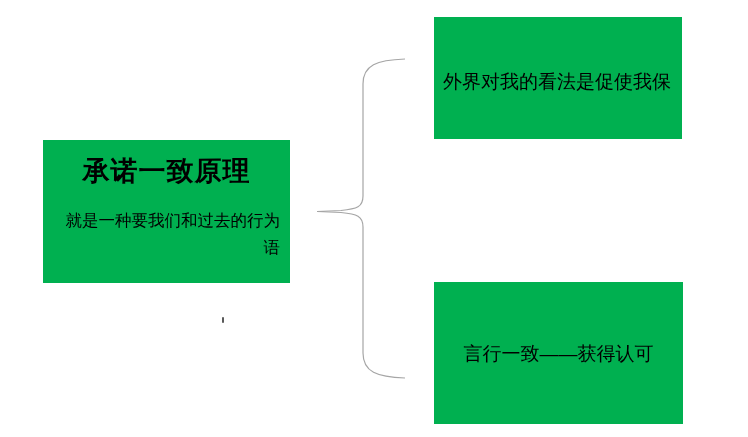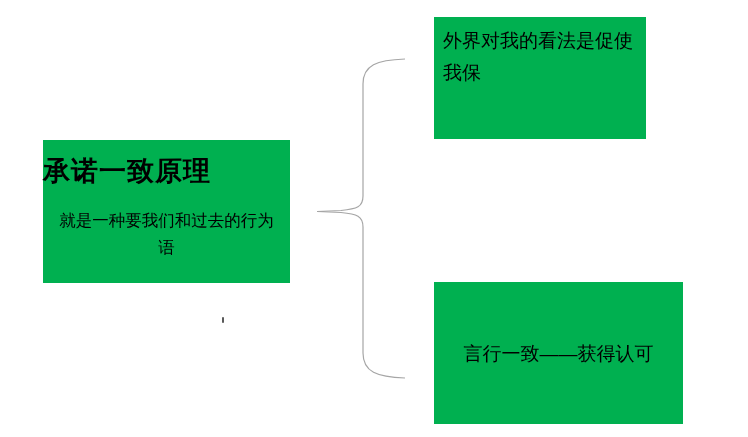--- a/index.html
+++ b/index.html
@@ -24,40 +24,40 @@
   .node-root {
     left: 43px;
     top: 140px;
     width: 247px;
     height: 143px;
     padding-top: 15px;
   }
   .root-title {
     font-size: 27px;
     font-weight: bold;
-    text-align: left;
+    text-align: center;
     line-height: 32px;
     letter-spacing: 1px;
   }
   .root-body {
     margin-top: 20px;
     padding: 0 10px;
     font-size: 16.5px;
     line-height: 27px;
-    text-align: center;
+    text-align: right;
   }
 
   
   .node-top {
     left: 434px;
     top: 17px;
-    width: 212px;
+    width: 248px;
     height: 122px;
     display: flex;
-    flex-direction: row;
+    flex-direction: column;
     justify-content: center;
     padding: 8px 0 0 9px;
     font-size: 19px;
     line-height: 31.5px;
     text-align: left;
   }
 
   
   .node-bottom {
     left: 434px;

